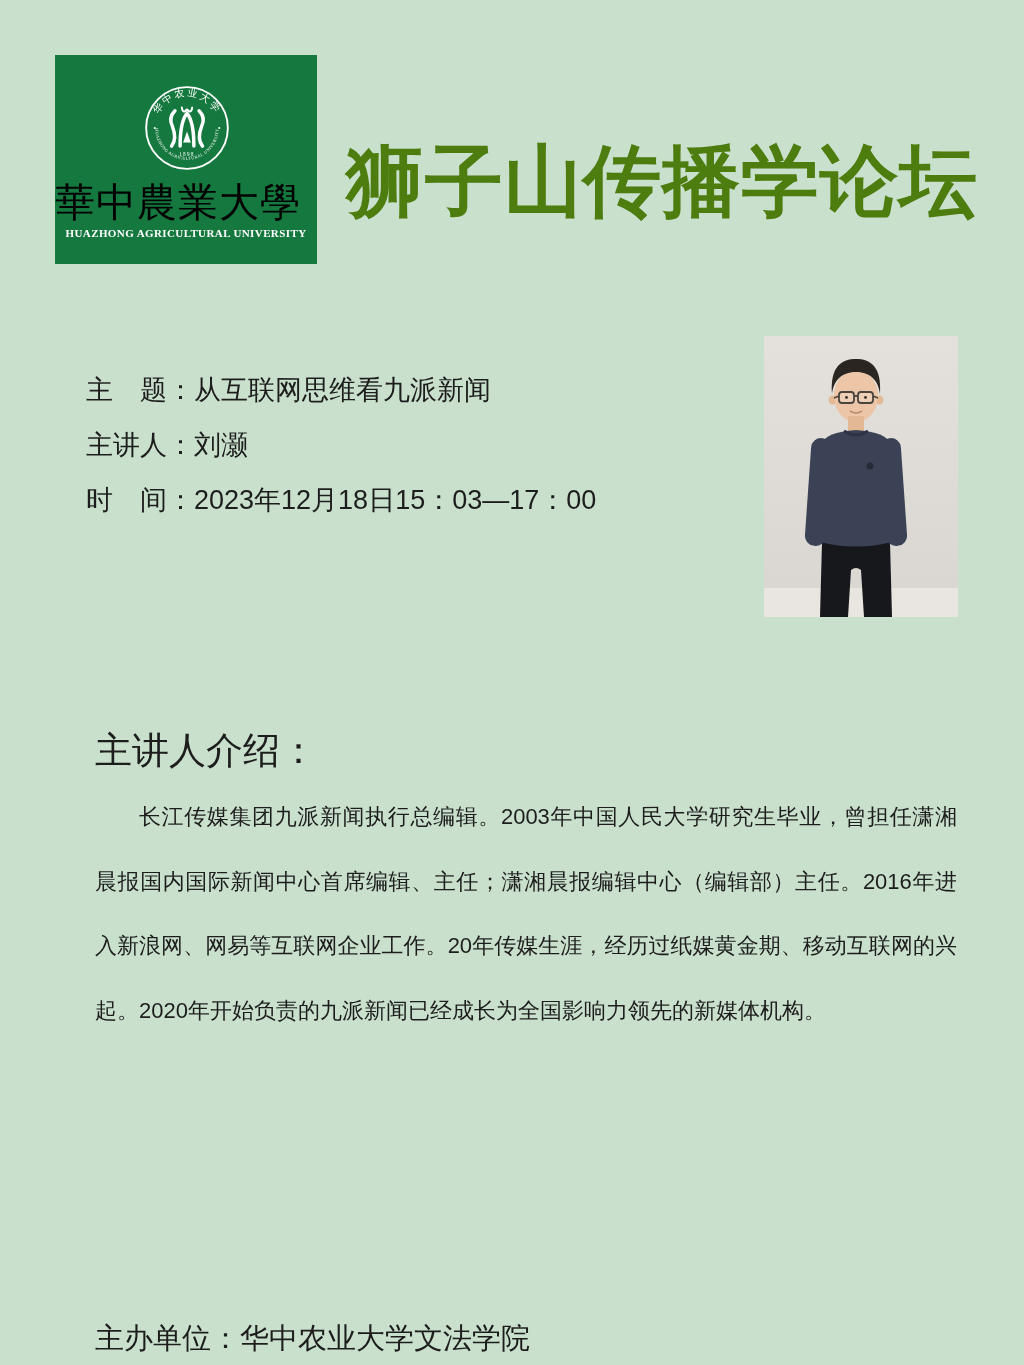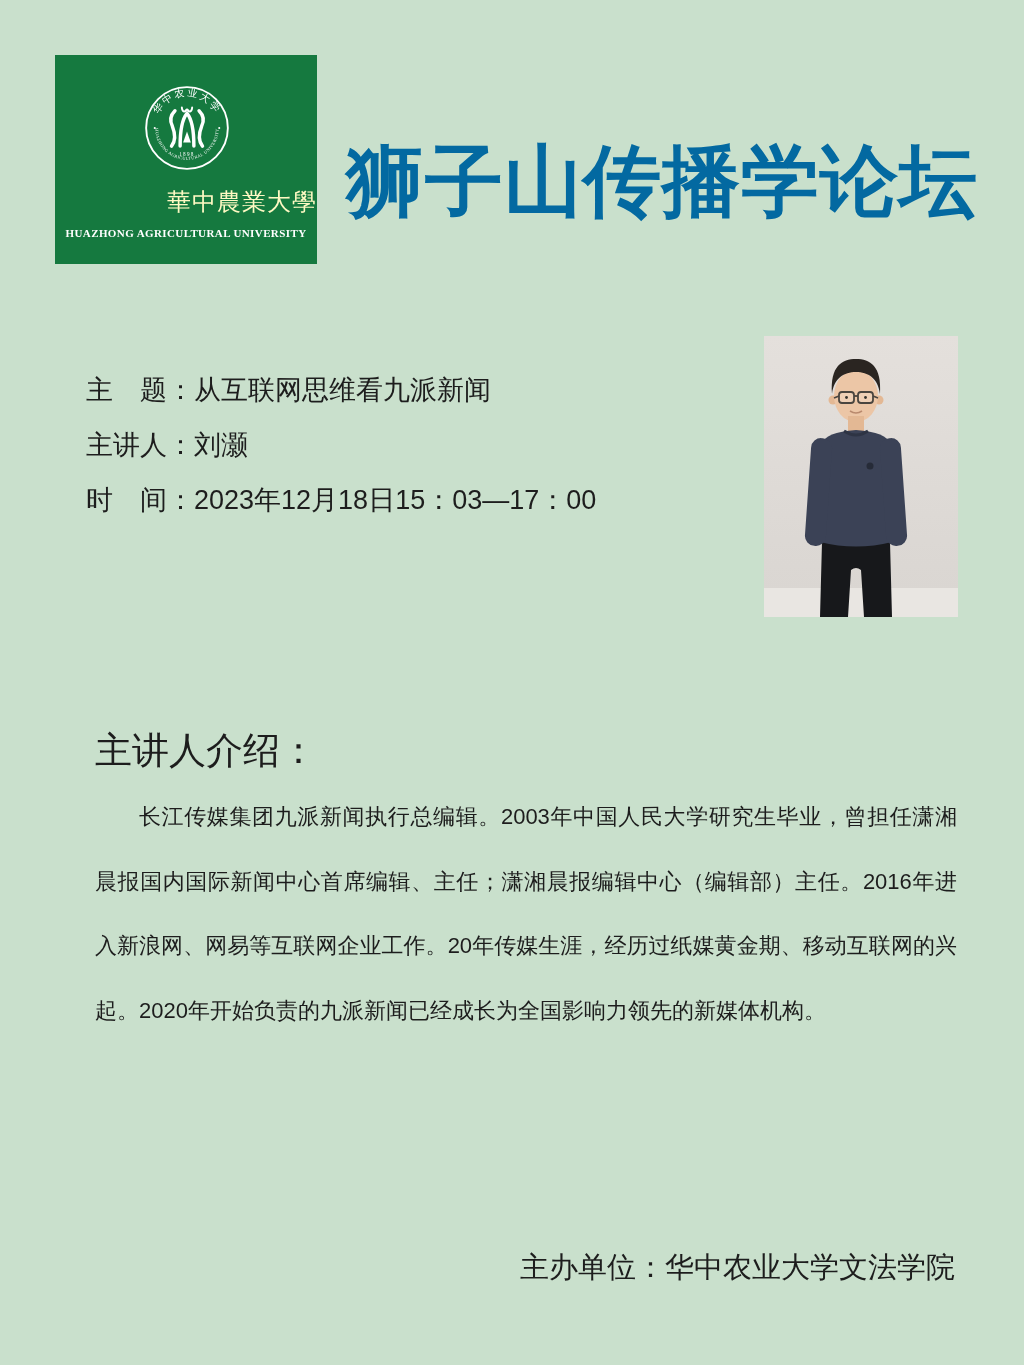--- a/index.html
+++ b/index.html
@@ -21,26 +21,26 @@
   }
   .uni-seal{
     position:absolute;
     left:89px; top:30px;
     width:86px; height:86px;
   }
   .uni-name-cn{
     position:absolute;
     left:0; top:126px;
     width:100%;
-    text-align:right;
+    text-align:left;
     font-family:"DejaVu Serif", serif;
-    font-size:24px;
+    font-size:40px;
     line-height:42px;
     letter-spacing:1px;
-    color:#fef9c3;
+    color:#000000;
     white-space:nowrap;
   }
   .uni-name-en{
     position:absolute;
     left:0; top:172px;
     width:100%;
     text-align:center;
     font-family:"Liberation Serif", serif;
     font-weight:bold;
     font-size:11px;
@@ -51,21 +51,21 @@
   
   .main-title{
     position:absolute;
     left:336px; top:126px;
     width:652px; height:110px;
     line-height:110px;
     text-align:center;
     font-size:78px;
     font-weight:600;
     letter-spacing:1px;
-    color:#0369a1;
+    color:#4d7c0f;
     white-space:nowrap;
   }
   
   .event-details{
     position:absolute;
     left:86px; top:363px;
     width:640px;
     font-size:27px;
   }
   .event-details .detail-line{
@@ -93,23 +93,22 @@
     left:95px; top:785px;
     width:862px;
     font-size:22px;
     line-height:64.5px;
     text-align:justify;
     text-indent:2em;
   }
   
   .footer-organizer{
     position:absolute;
-    left:95px; top:1249px;
+    left:95px; top:1320px;
     width:860px;
-    text-align:right;
     font-size:29px;
     line-height:36px;
     white-space:nowrap;
   }
 </style>
 </head>
 <body>
 
 <div class="poster">
 

